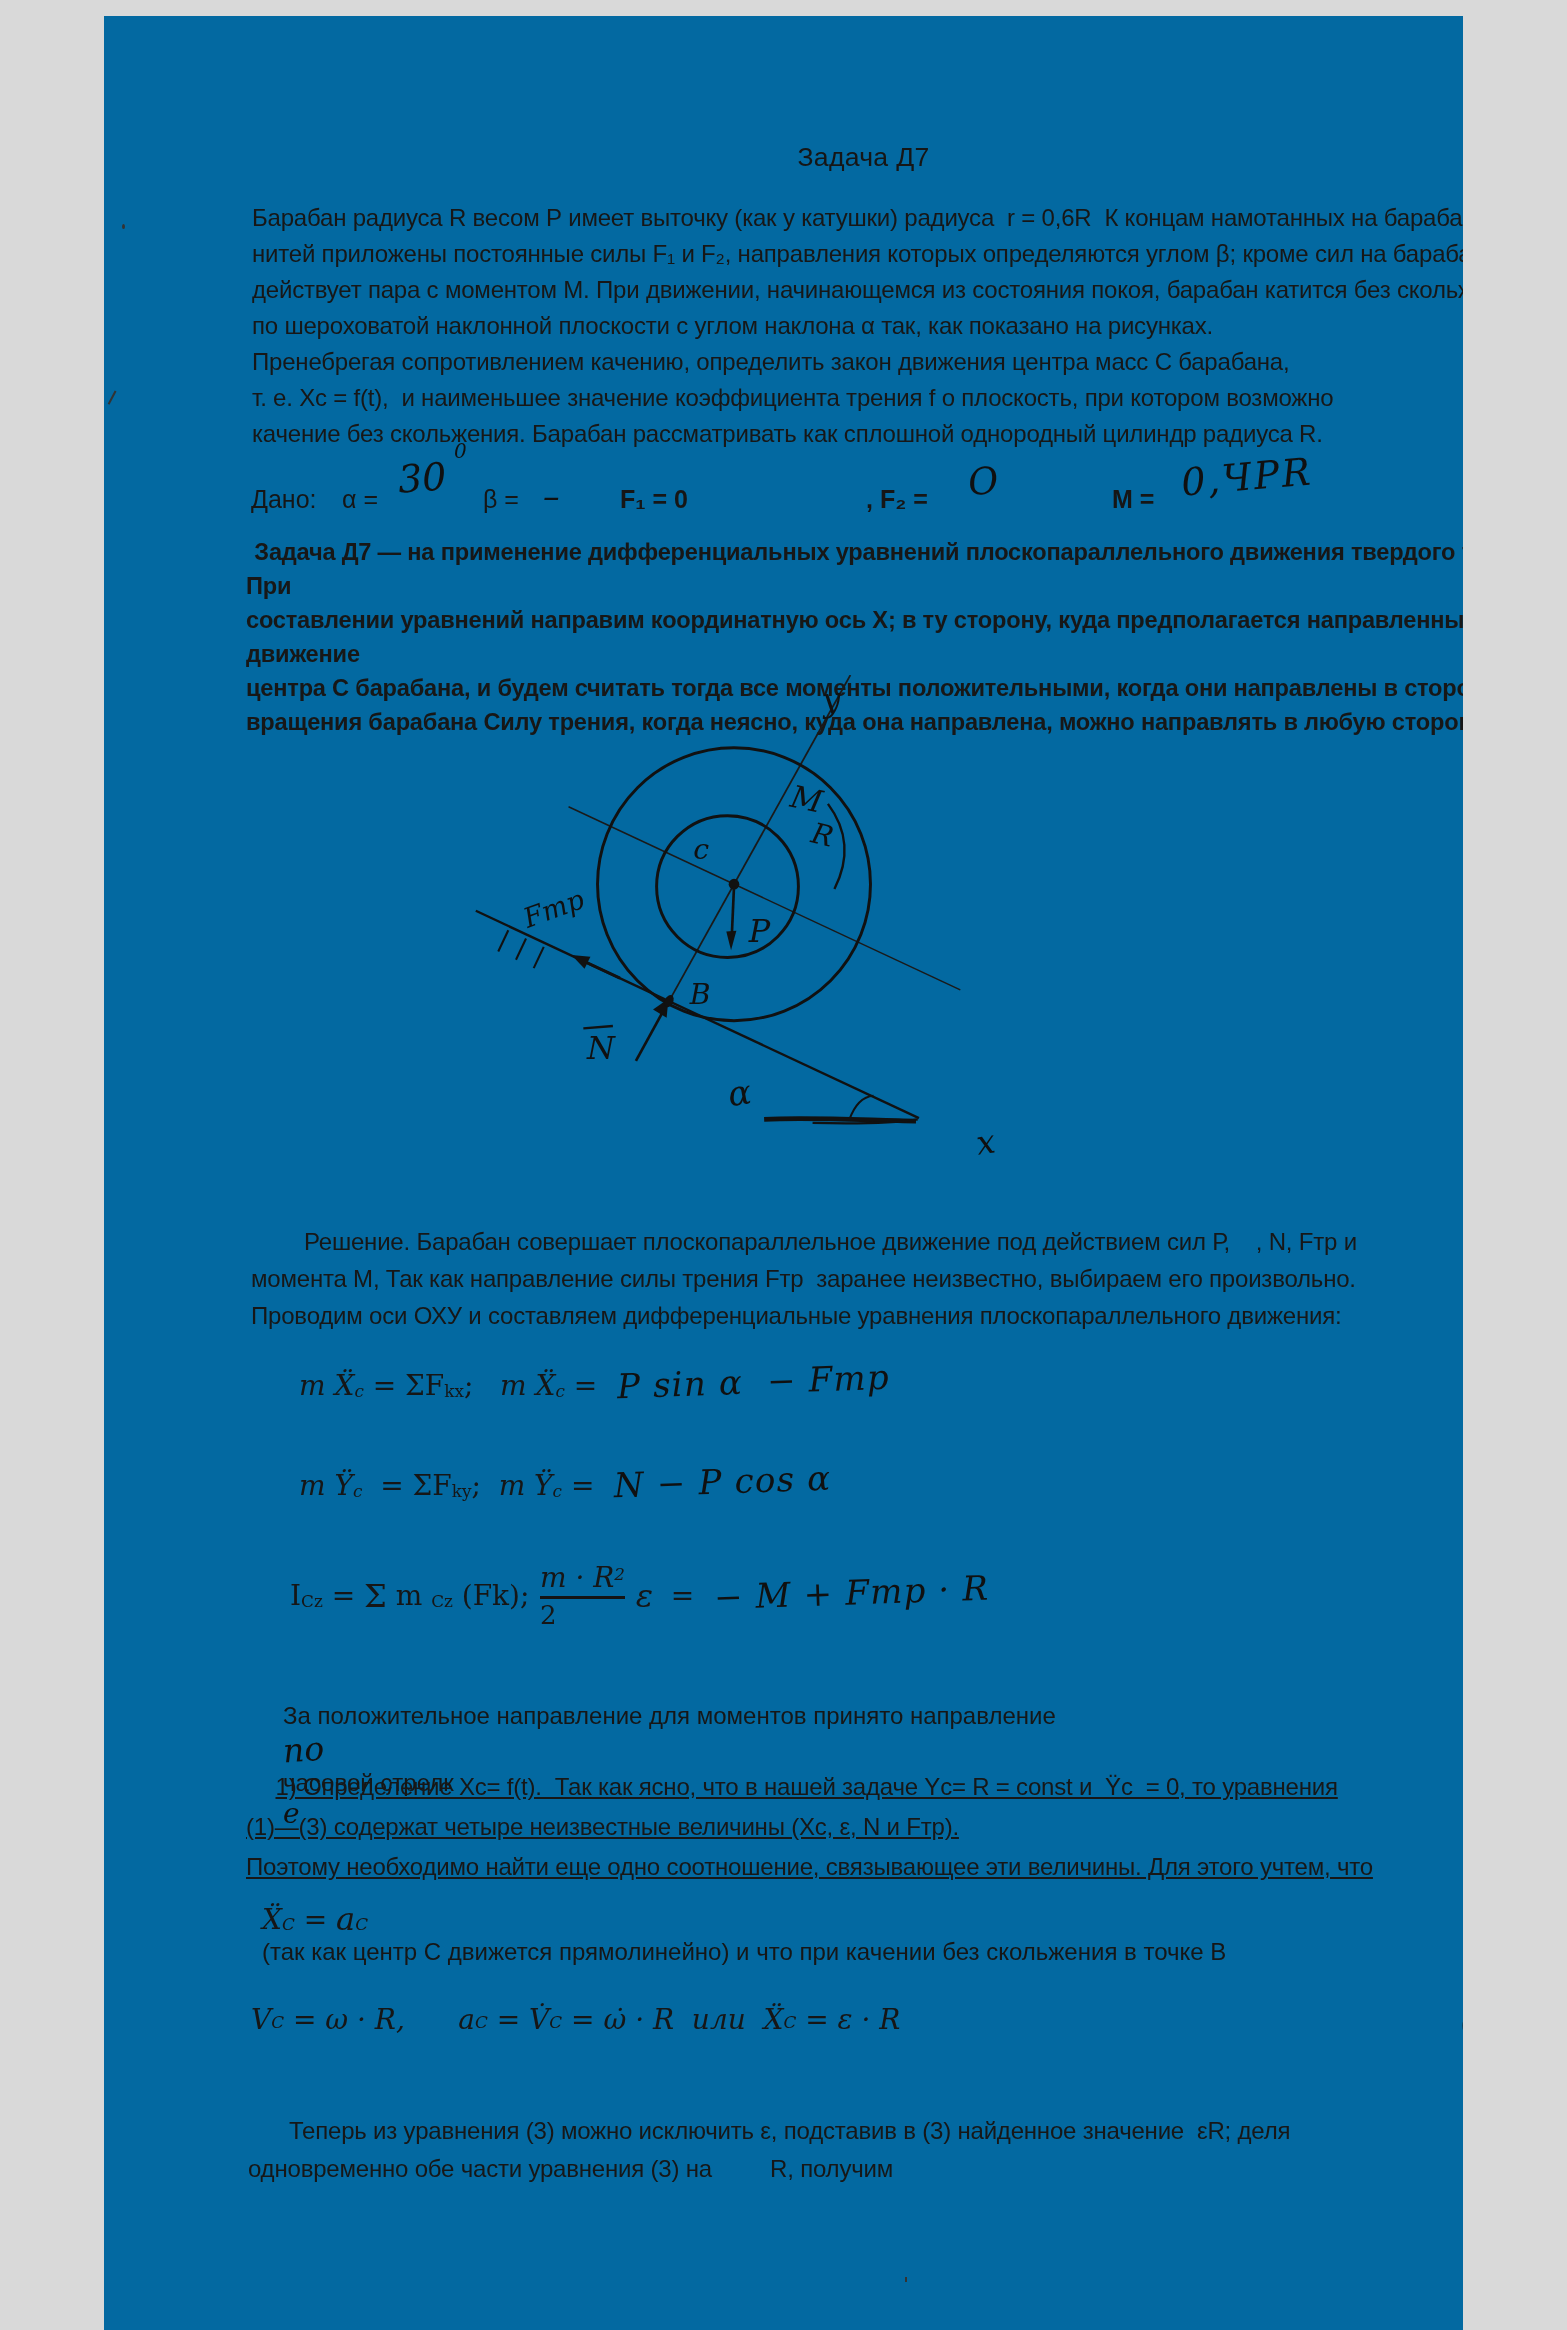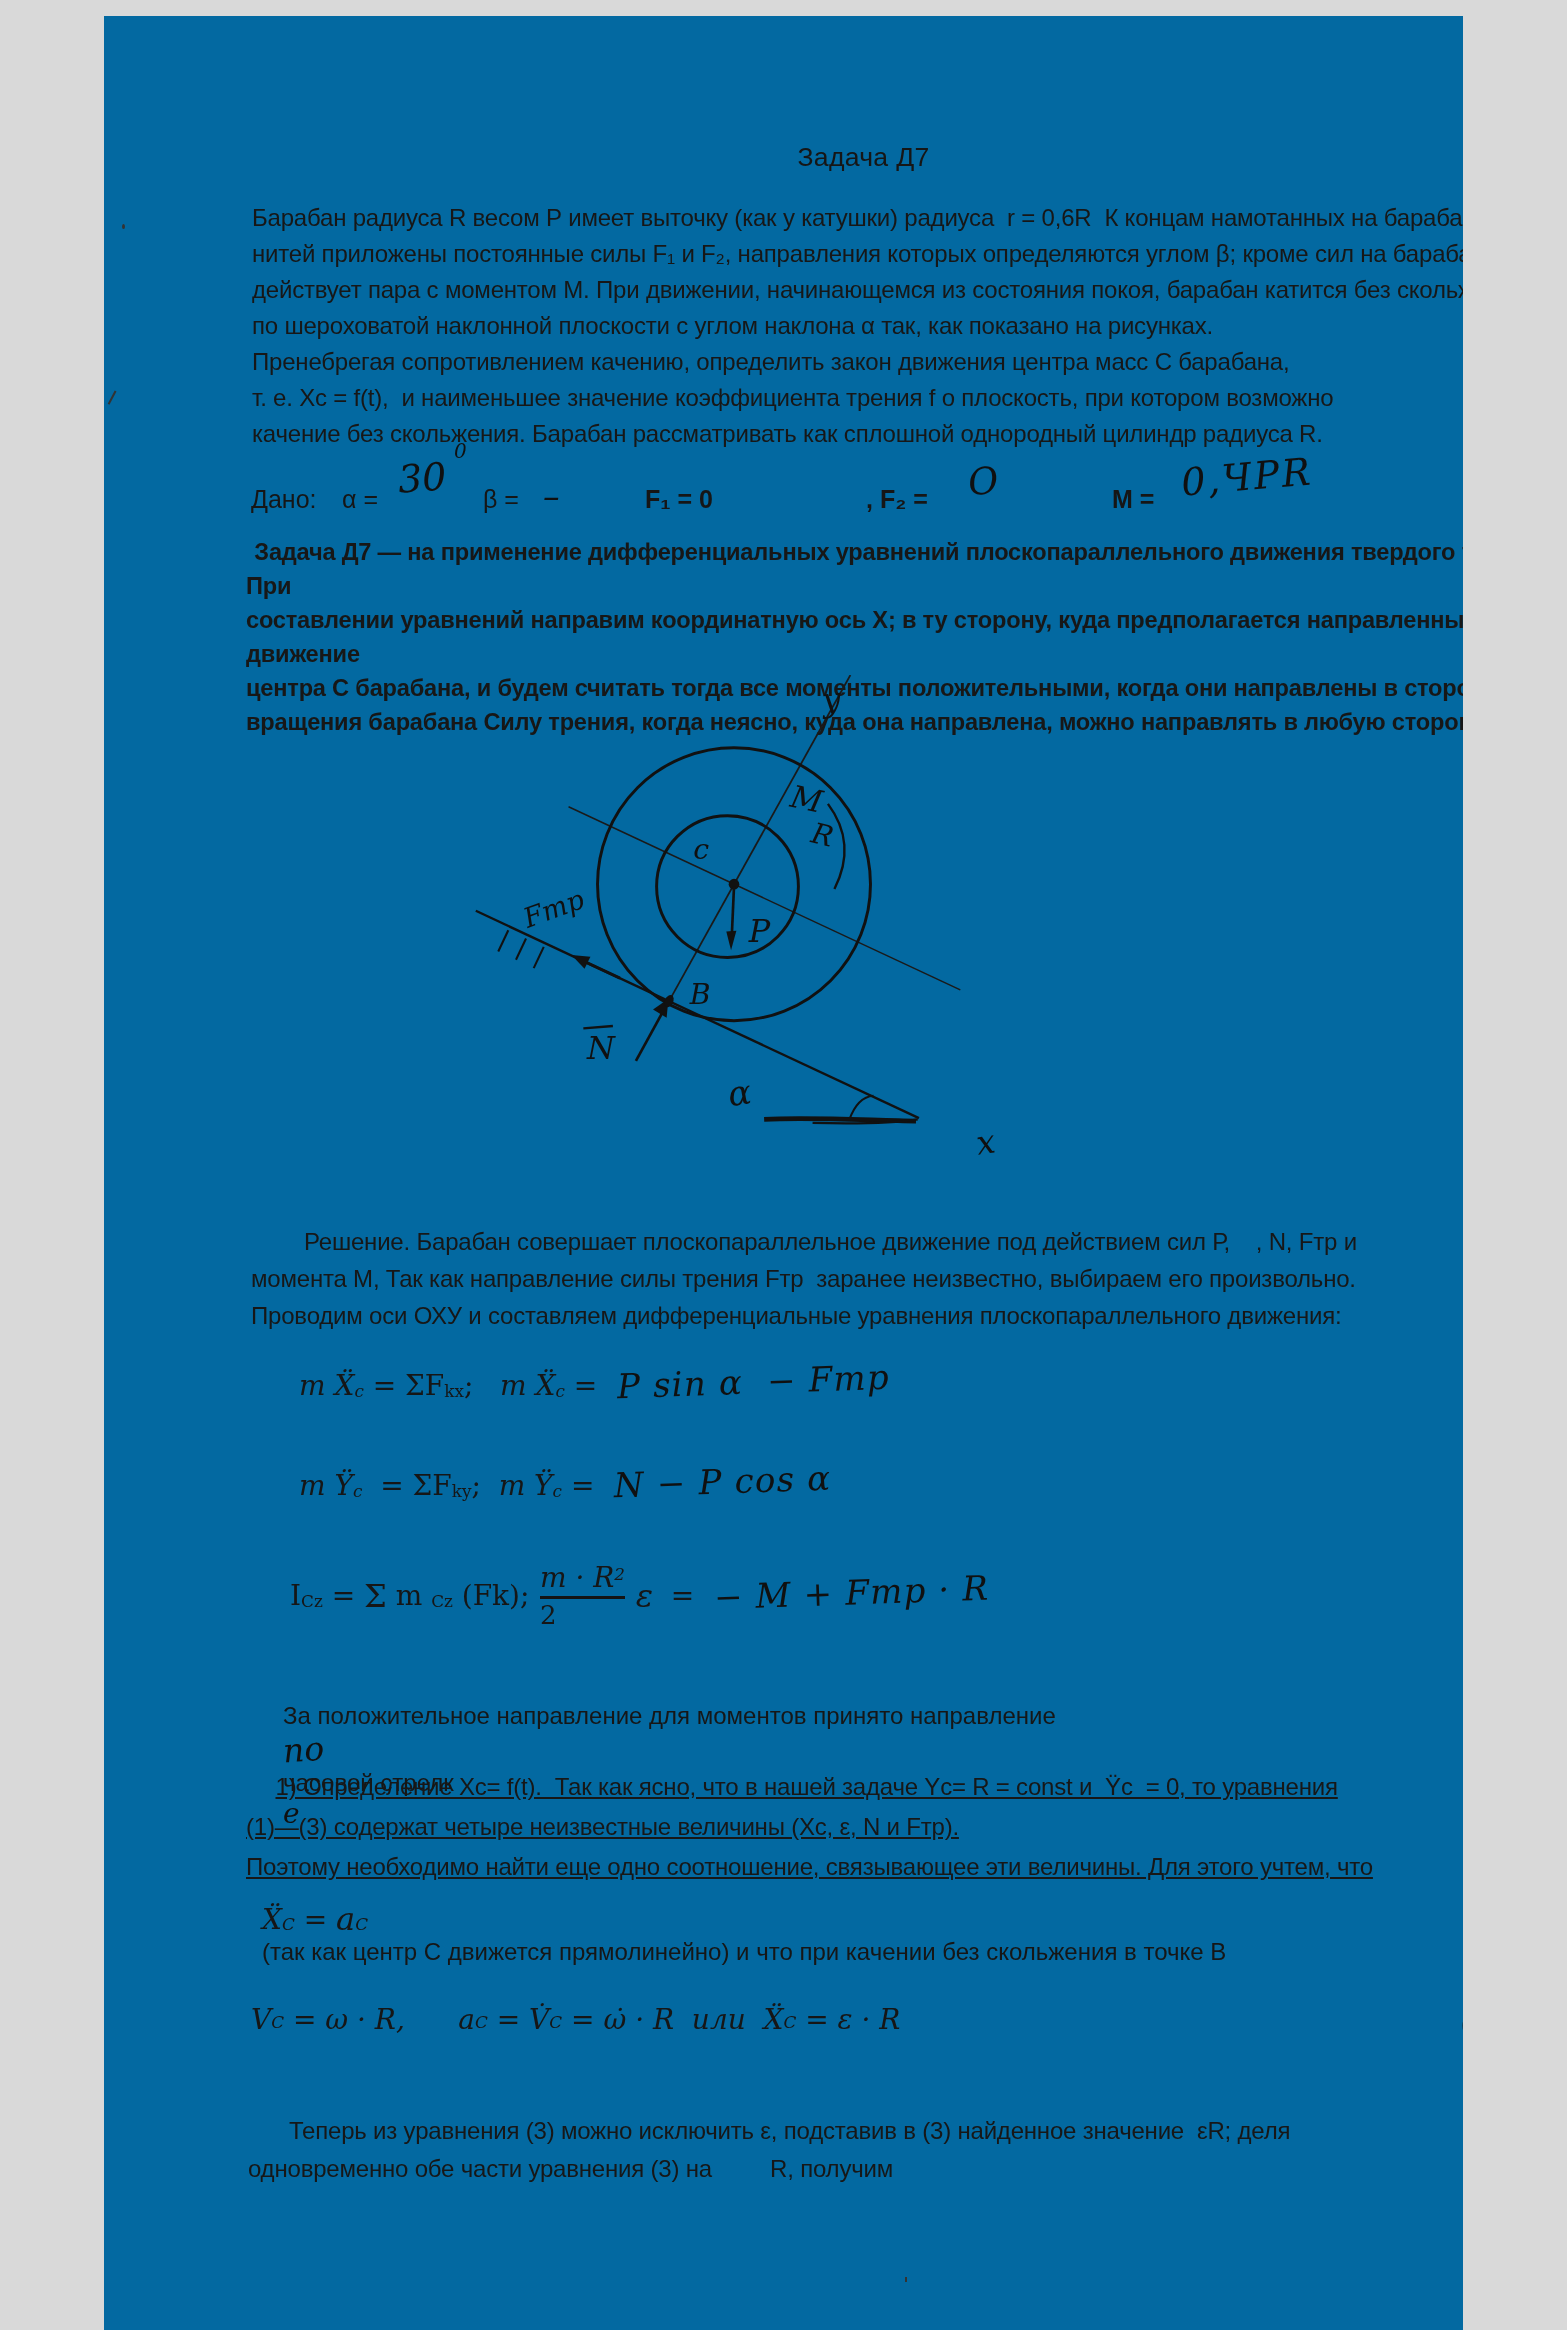--- a/index.html
+++ b/index.html
@@ -64,21 +64,21 @@
 т. е. Хс = f(t),&nbsp; и наименьшее значение коэффициента трения f о плоскость, при котором возможно
 качение без скольжения. Барабан рассматривать как сплошной однородный цилиндр радиуса R.</div>
 
   <div>
     <span class="given-print" style="left:147px; top:469px;">Дано:</span>
     <span class="given-print" style="left:238px; top:469px;">α =</span>
     <span class="hw hw-abs" style="left:294px; top:440px; font-size:38px; transform:rotate(-4deg);">30</span>
     <span class="hw hw-abs" style="left:350px; top:423px; font-size:20px;">0</span>
     <span class="given-print" style="left:379px; top:469px;">β =</span>
     <span class="hw hw-abs" style="left:439px; top:461px; font-size:33px;">–</span>
-    <span class="given-print bold" style="left:541px; top:469px;">F₁ = 0</span>
+    <span class="given-print bold" style="left:516px; top:469px;">F₁ = 0</span>
     <span class="given-print bold" style="left:762px; top:469px;">, F₂ =</span>
     <span class="hw hw-abs" style="left:864px; top:444px; font-size:37px; transform:rotate(-6deg);">O</span>
     <span class="given-print bold" style="left:1008px; top:469px;">М =</span>
     <span class="hw hw-abs" style="left:1077px; top:439px; font-size:38px; letter-spacing:2.4px; transform:rotate(-5deg);">0,ЧРR</span>
   </div>
 
   <div class="txt ind14" style="left:142px; top:519px; width:1324px; line-height:34px; font-size:23.6px;font-weight:bold;">Задача Д7 — на применение дифференциальных уравнений плоскопараллельного движения твердого тела. При
 составлении уравнений направим координатную ось X; в ту сторону, куда предполагается направленным движение
 центра С барабана, и будем считать тогда все моменты положительными, когда они направлены в сторону
 вращения барабана Силу трения, когда неясно, куда она направлена, можно направлять в любую сторону</div>

